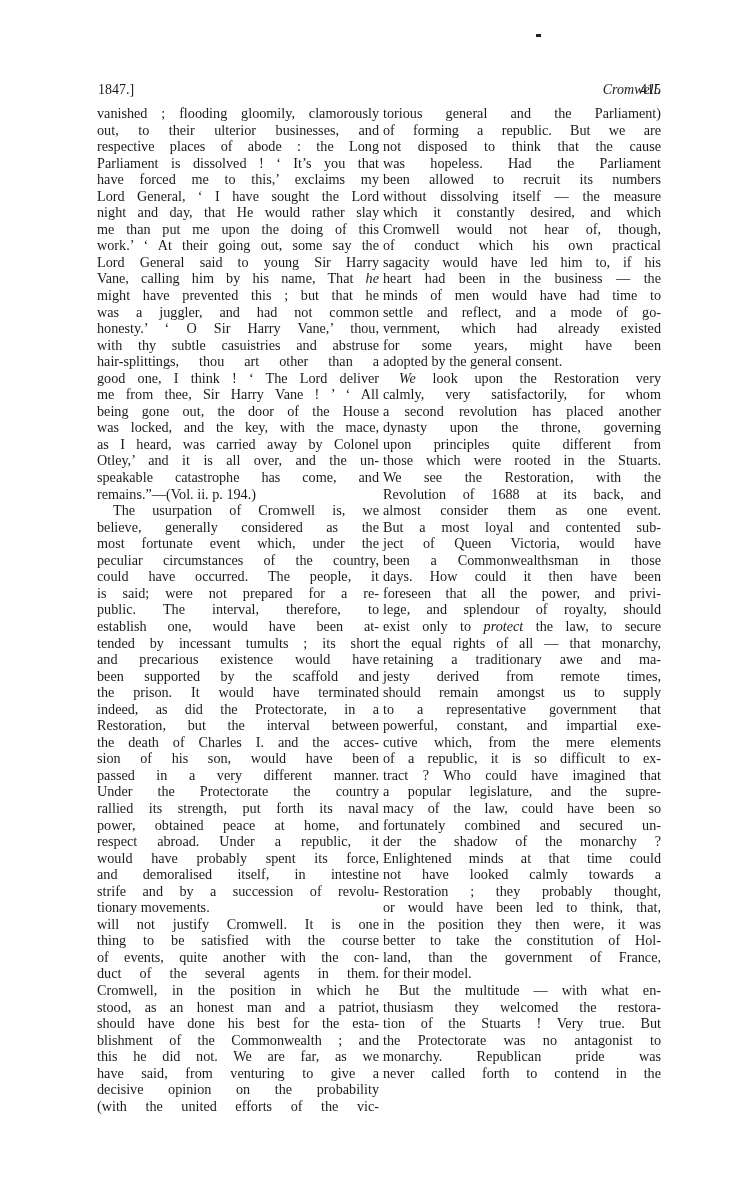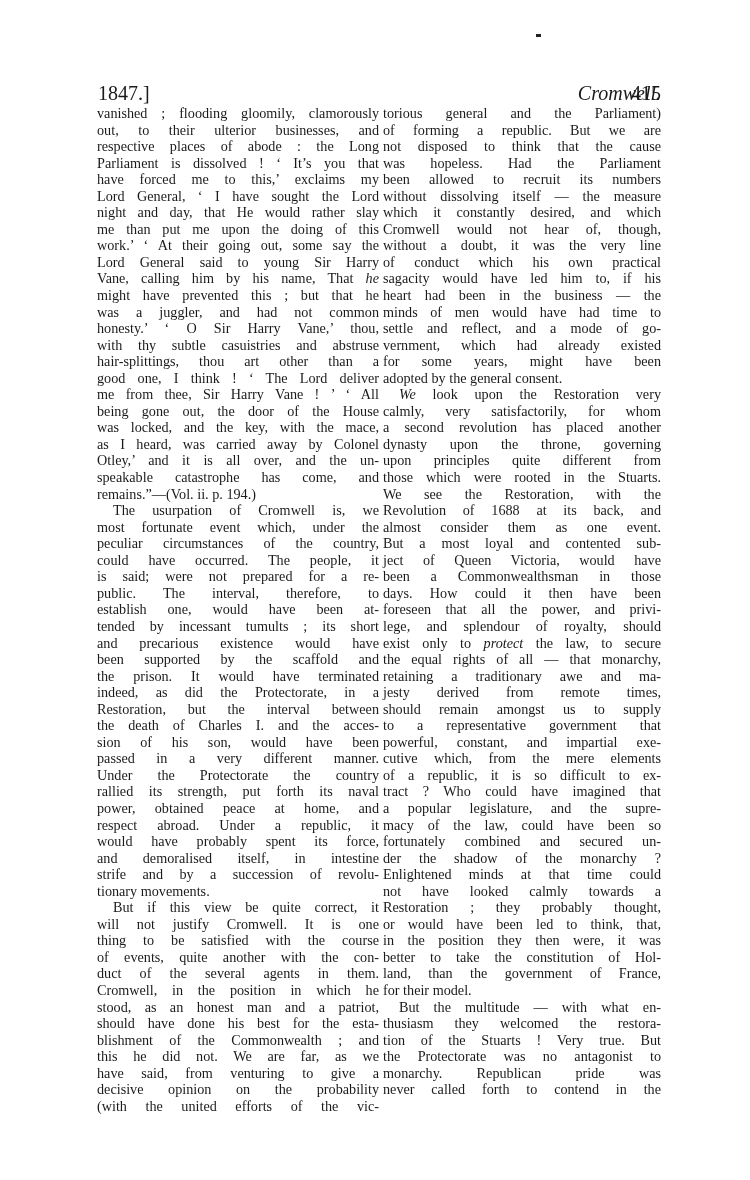--- a/index.html
+++ b/index.html
@@ -22,21 +22,21 @@
     width: 5px;
     height: 3px;
     background: #222;
   }
   .running-head {
     position: absolute;
     left: 98px;
     top: 82px;
     width: 563px;
     height: 22px;
-    font-size: 20px;
+    font-size: 14px;
   }
   .rh-year {
     position: absolute;
     left: 0;
     top: 0;
   }
   .rh-title {
     position: absolute;
     left: 0;
     right: 0;
@@ -104,20 +104,21 @@
     <span class="line">hair-splittings, thou art other than a</span>
     <span class="line">good one, I think ! ‘ The Lord deliver</span>
     <span class="line">me from thee, Sir Harry Vane ! ’ ‘ All</span>
     <span class="line">being gone out, the door of the House</span>
     <span class="line">was locked, and the key, with the mace,</span>
     <span class="line">as I heard, was carried away by Colonel</span>
     <span class="line">Otley,’ and it is all over, and the un-</span>
     <span class="line">speakable catastrophe has come, and</span>
     <span class="line last">remains.”—(Vol. ii. p. 194.)</span>
     <span class="line indent">The usurpation of Cromwell is, we</span>
+    <span class="line">believe, generally considered as the</span>
     <span class="line">most fortunate event which, under the</span>
     <span class="line">peculiar circumstances of the country,</span>
     <span class="line">could have occurred. The people, it</span>
     <span class="line">is said; were not prepared for a re-</span>
     <span class="line">public. The interval, therefore, to</span>
     <span class="line">establish one, would have been at-</span>
     <span class="line">tended by incessant tumults ; its short</span>
     <span class="line">and precarious existence would have</span>
     <span class="line">been supported by the scaffold and</span>
     <span class="line">the prison. It would have terminated</span>
@@ -127,21 +128,20 @@
     <span class="line">sion of his son, would have been</span>
     <span class="line">passed in a very different manner.</span>
     <span class="line">Under the Protectorate the country</span>
     <span class="line">rallied its strength, put forth its naval</span>
     <span class="line">power, obtained peace at home, and</span>
     <span class="line">respect abroad. Under a republic, it</span>
     <span class="line">would have probably spent its force,</span>
     <span class="line">and demoralised itself, in intestine</span>
     <span class="line">strife and by a succession of revolu-</span>
     <span class="line last">tionary movements.</span>
-    <span class="line indent">But if this view be quite correct, it</span>
     <span class="line">will not justify Cromwell. It is one</span>
     <span class="line">thing to be satisfied with the course</span>
     <span class="line">of events, quite another with the con-</span>
     <span class="line">duct of the several agents in them.</span>
     <span class="line">Cromwell, in the position in which he</span>
     <span class="line">stood, as an honest man and a patriot,</span>
     <span class="line">should have done his best for the esta-</span>
     <span class="line">blishment of the Commonwealth ; and</span>
     <span class="line">this he did not. We are far, as we</span>
     <span class="line">have said, from venturing to give a</span>
@@ -150,21 +150,20 @@
   </div>
 <div class="column col-right" id="col-right">
     <span class="line">torious general and the Parliament)</span>
     <span class="line">of forming a republic. But we are</span>
     <span class="line">not disposed to think that the cause</span>
     <span class="line">was hopeless. Had the Parliament</span>
     <span class="line">been allowed to recruit its numbers</span>
     <span class="line">without dissolving itself — the measure</span>
     <span class="line">which it constantly desired, and which</span>
     <span class="line">Cromwell would not hear of, though,</span>
-    <span class="line">without a doubt, it was the very line</span>
     <span class="line">of conduct which his own practical</span>
     <span class="line">sagacity would have led him to, if his</span>
     <span class="line">heart had been in the business — the</span>
     <span class="line">minds of men would have had time to</span>
     <span class="line">settle and reflect, and a mode of go-</span>
     <span class="line">vernment, which had already existed</span>
     <span class="line">for some years, might have been</span>
     <span class="line last">adopted by the general consent.</span>
     <span class="line indent"><i>We</i> look upon the Restoration very</span>
     <span class="line">calmly, very satisfactorily, for whom</span>

